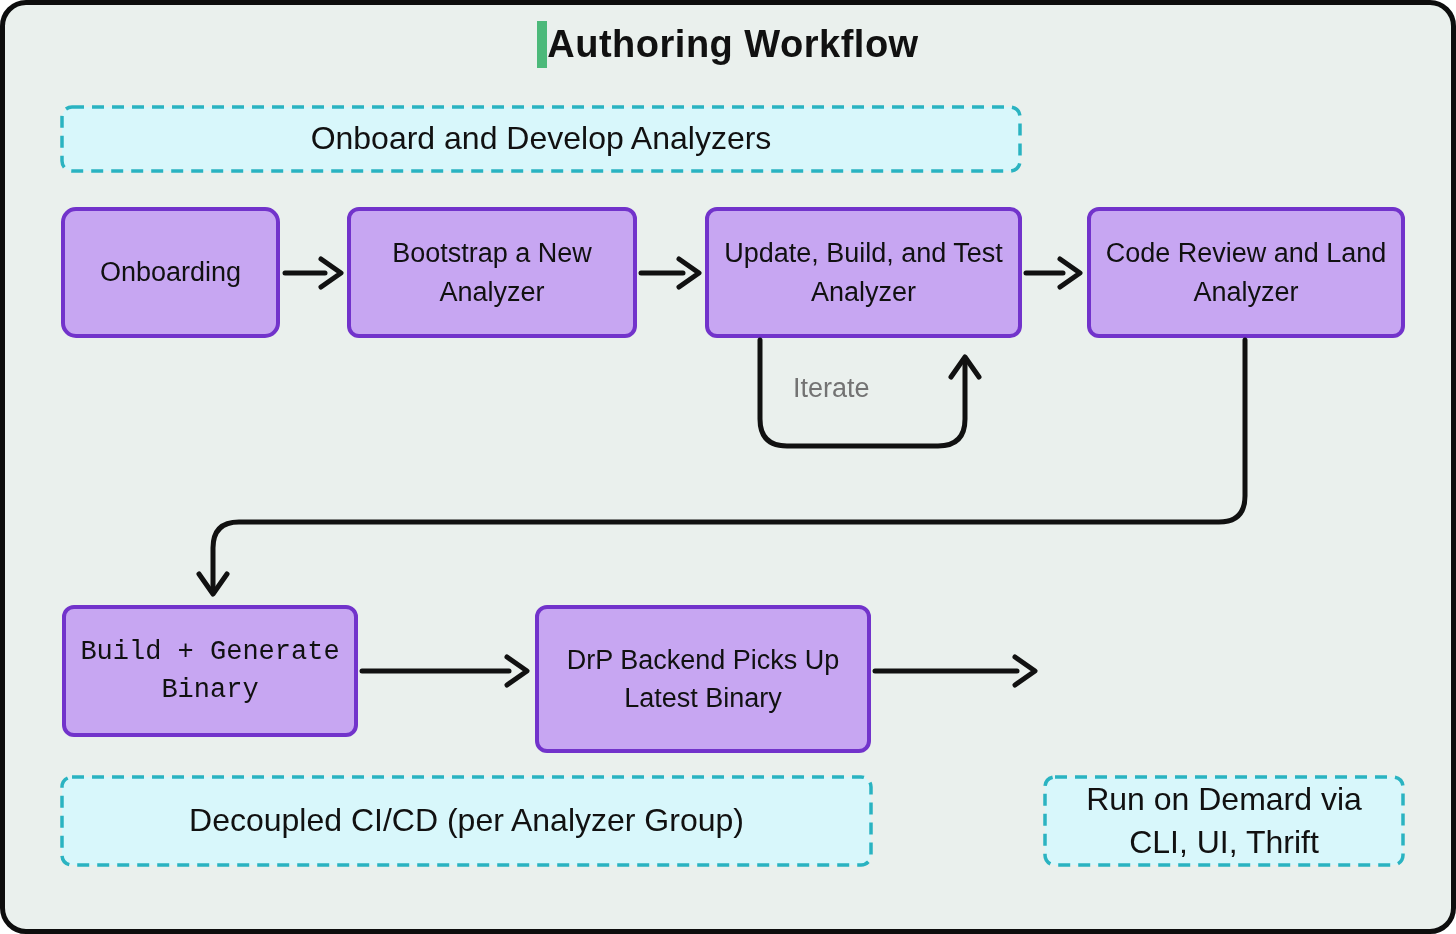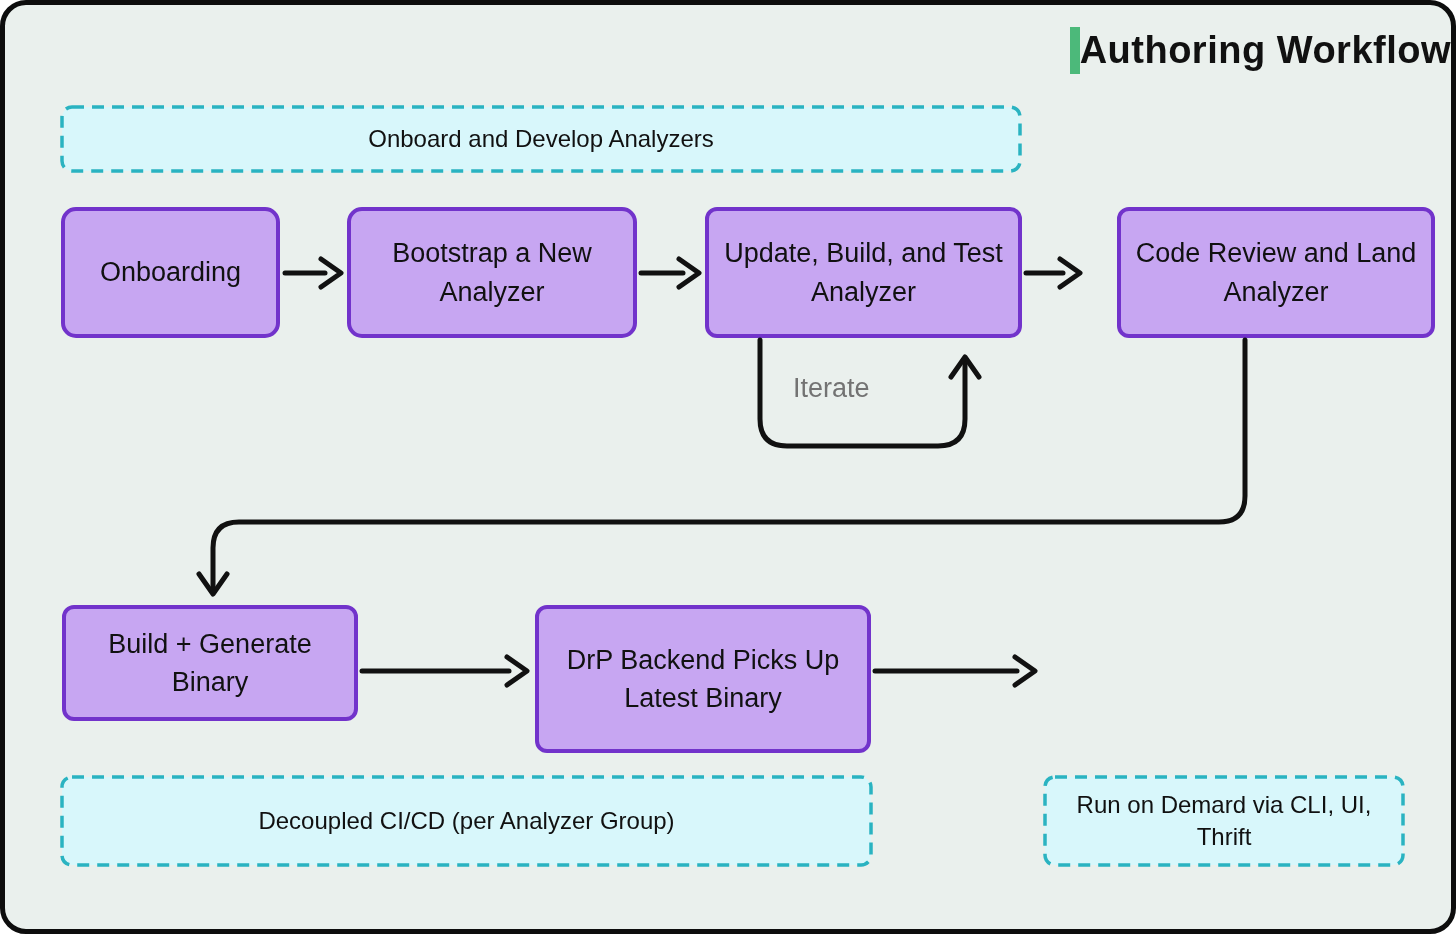--- a/index.html
+++ b/index.html
@@ -11,23 +11,23 @@
     width: 1456px;
     height: 934px;
     background: #eaf0ed;
     border: 5px solid #0d0d0d;
     border-radius: 26px;
     overflow: hidden;
   }
 
   .title-row {
     position: absolute;
-    left: 0; right: 0; top: 22px;
+    left: 0; right: 0; top: 16px;
     display: flex;
-    justify-content: flex-end;
+    justify-content: center;
     align-items: center;
   }
   .title-accent {
     width: 10px;
     height: 47px;
     background: #4cb97a;
   }
   .title-text {
     font-size: 38px;
     font-weight: 700;
@@ -39,21 +39,21 @@
     position: absolute;
   }
   .group svg { position: absolute; left: 0; top: 0; }
   .group .group-text {
     position: absolute;
     inset: 0;
     display: flex;
     align-items: center;
     justify-content: center;
     text-align: center;
-    font-size: 24px;
+    font-size: 32px;
     color: #111111;
     line-height: 1.35;
     padding: 0 20px;
   }
 
   .node {
     position: absolute;
     background: #c7a6f2;
     border: 4px solid #7233cb;
     border-radius: 12px;
@@ -83,24 +83,24 @@
   }
 
   
   .g-onboard   { left: 55px;   top: 100px; width: 962px; height: 68px; }
   .g-review    { left: 1082px; top: 100px; width: 316px; height: 68px; }
   .g-cicd      { left: 55px;   top: 770px; width: 813px; height: 92px; }
   .g-demand    { left: 1038px; top: 770px; width: 362px; height: 92px; }
 
   
   .n-onboarding { left: 56px;   top: 202px; width: 219px; height: 131px; border-radius: 15px; }
-  .n-bootstrap  { left: 342px;  top: 202px; width: 290px; height: 131px; border-radius: 15px; }
+  .n-bootstrap  { left: 342px;  top: 202px; width: 290px; height: 131px; }
   .n-update     { left: 700px;  top: 202px; width: 317px; height: 131px; }
-  .n-crland     { left: 1082px; top: 202px; width: 318px; height: 131px; margin-left: 30px; }
-  .n-buildgen   { left: 57px;   top: 600px; width: 296px; height: 116px; }
+  .n-crland     { left: 1082px; top: 202px; width: 318px; height: 131px; }
+  .n-buildgen   { left: 57px;   top: 600px; width: 296px; height: 132px; font-family: Liberation Mono, monospace; }
   .n-drp        { left: 530px;  top: 600px; width: 336px; height: 148px; }
   .n-prod       { left: 1040px; top: 600px; width: 360px; height: 132px; }
 
   .l-iterate { left: 788px; top: 368px; width: 140px; }
 </style>
 </head>
 <body>
 
 <div class="canvas">
 

